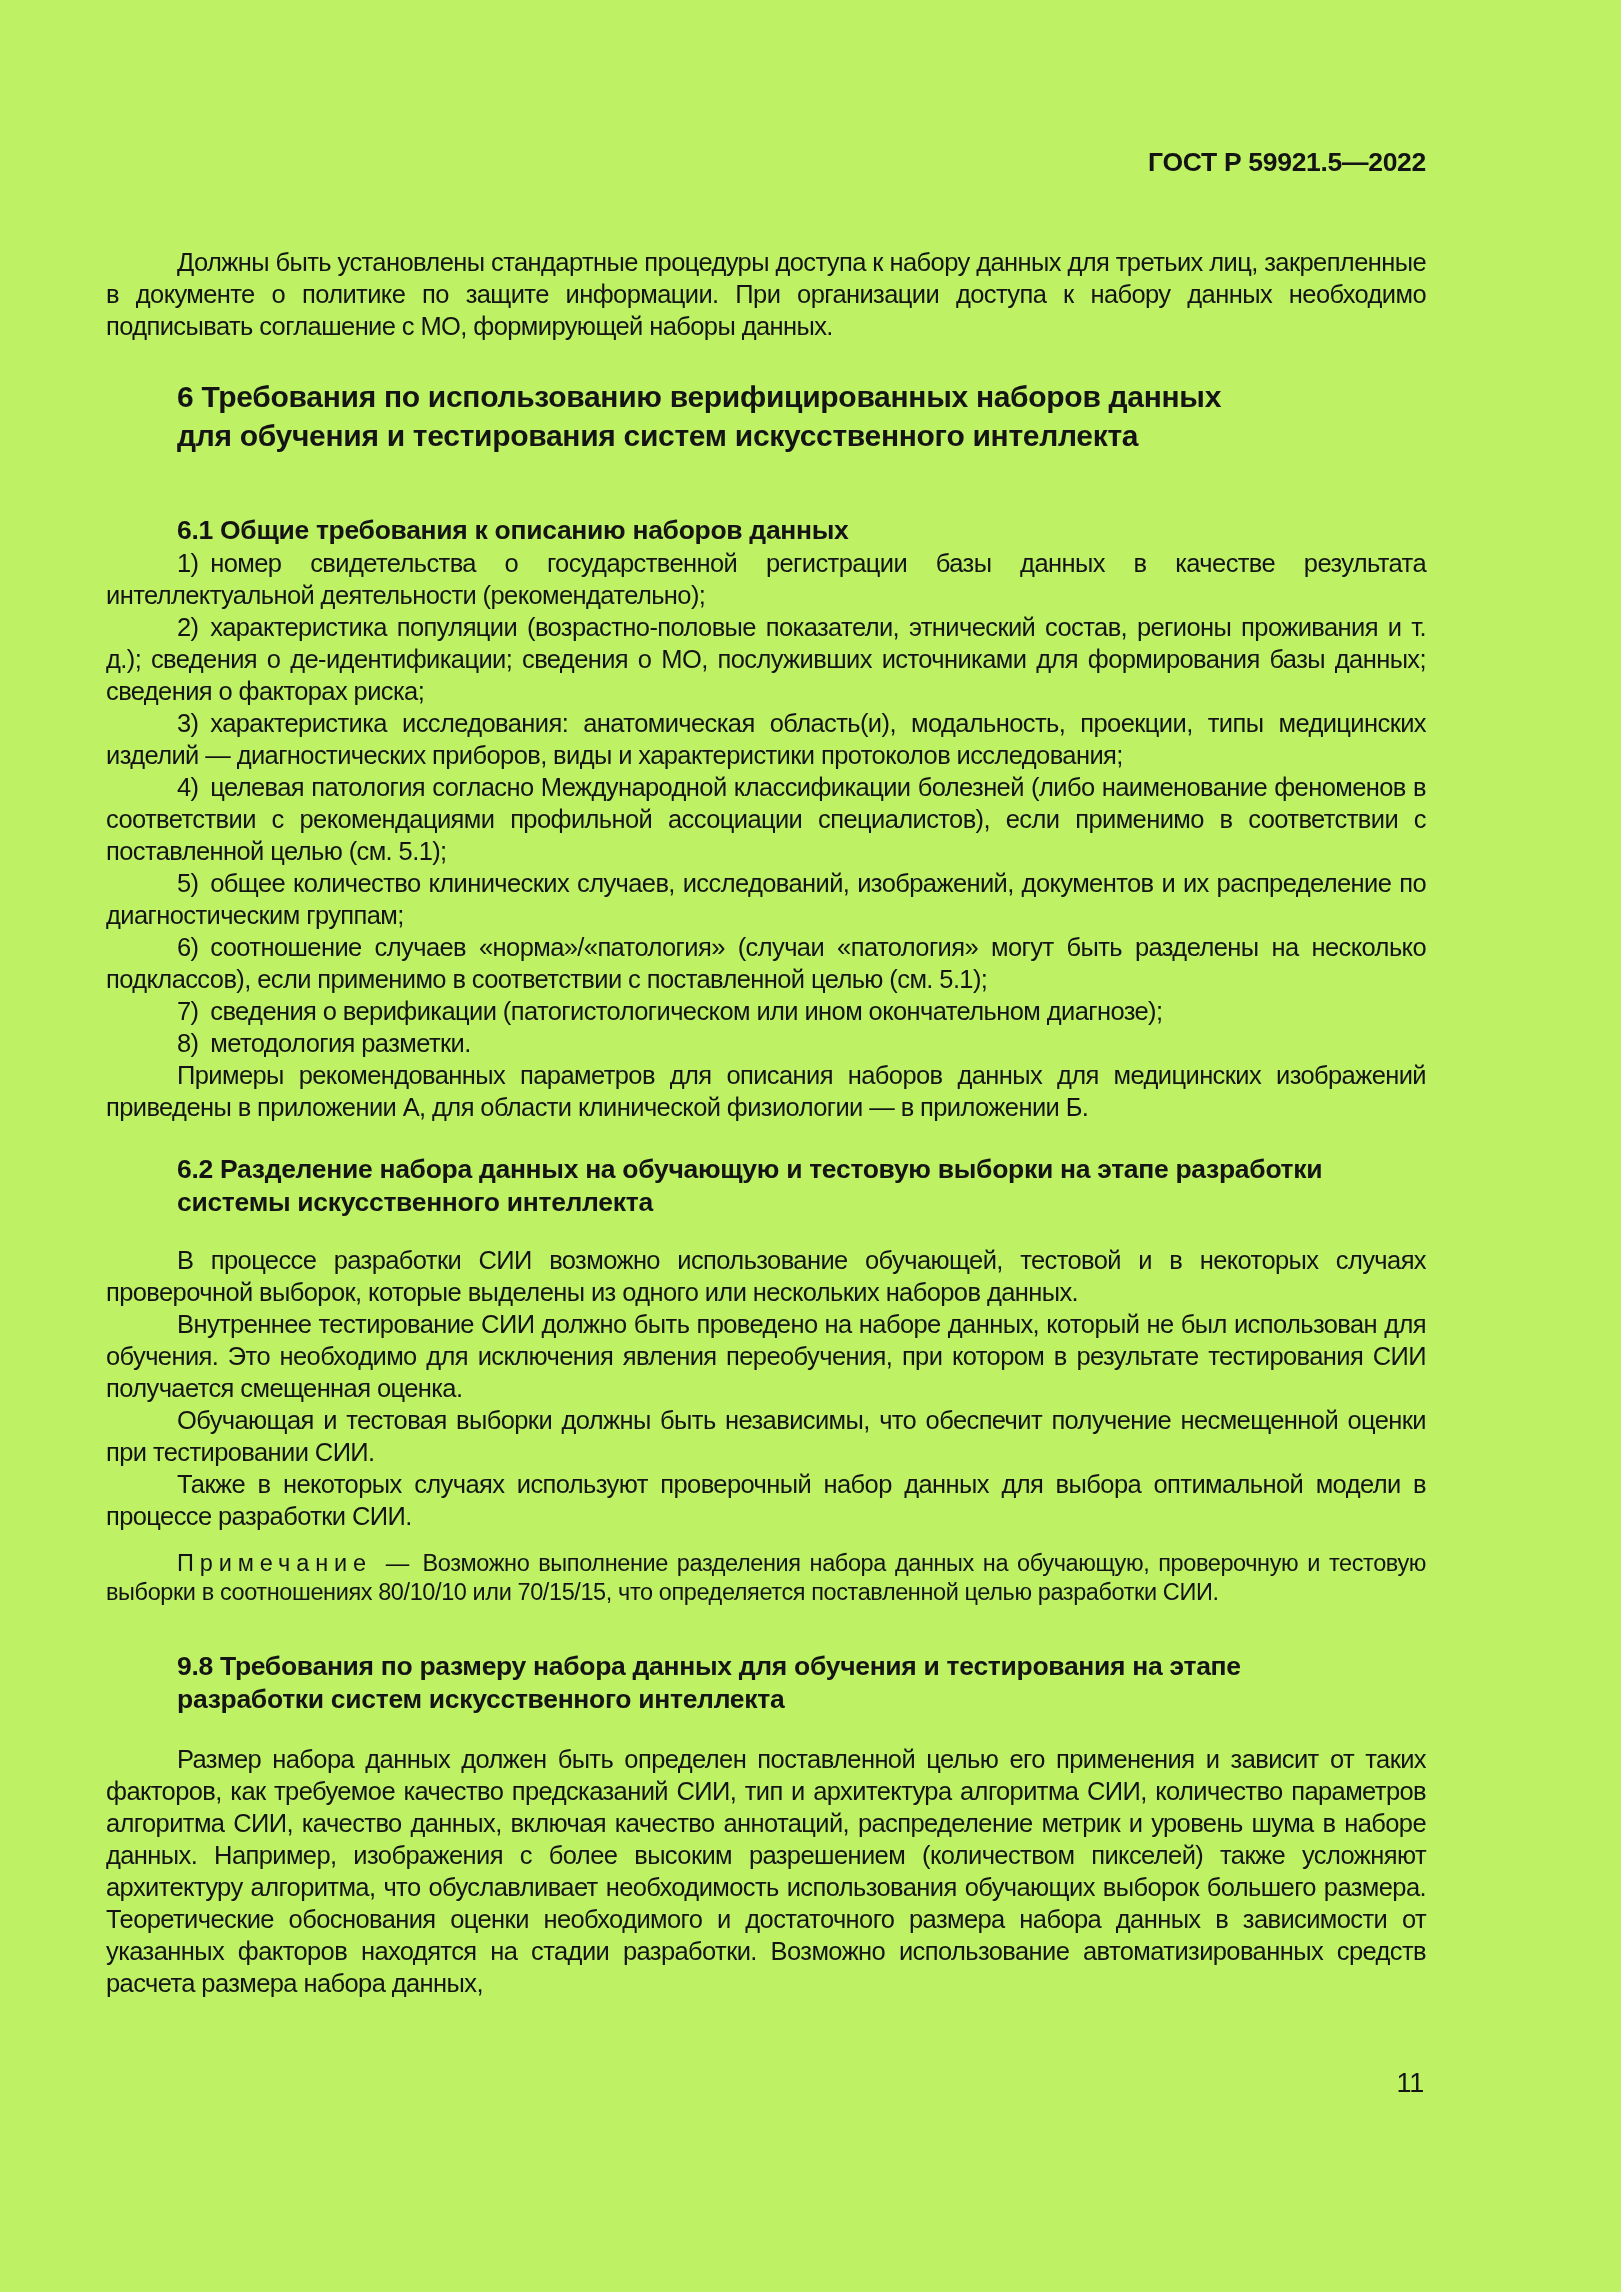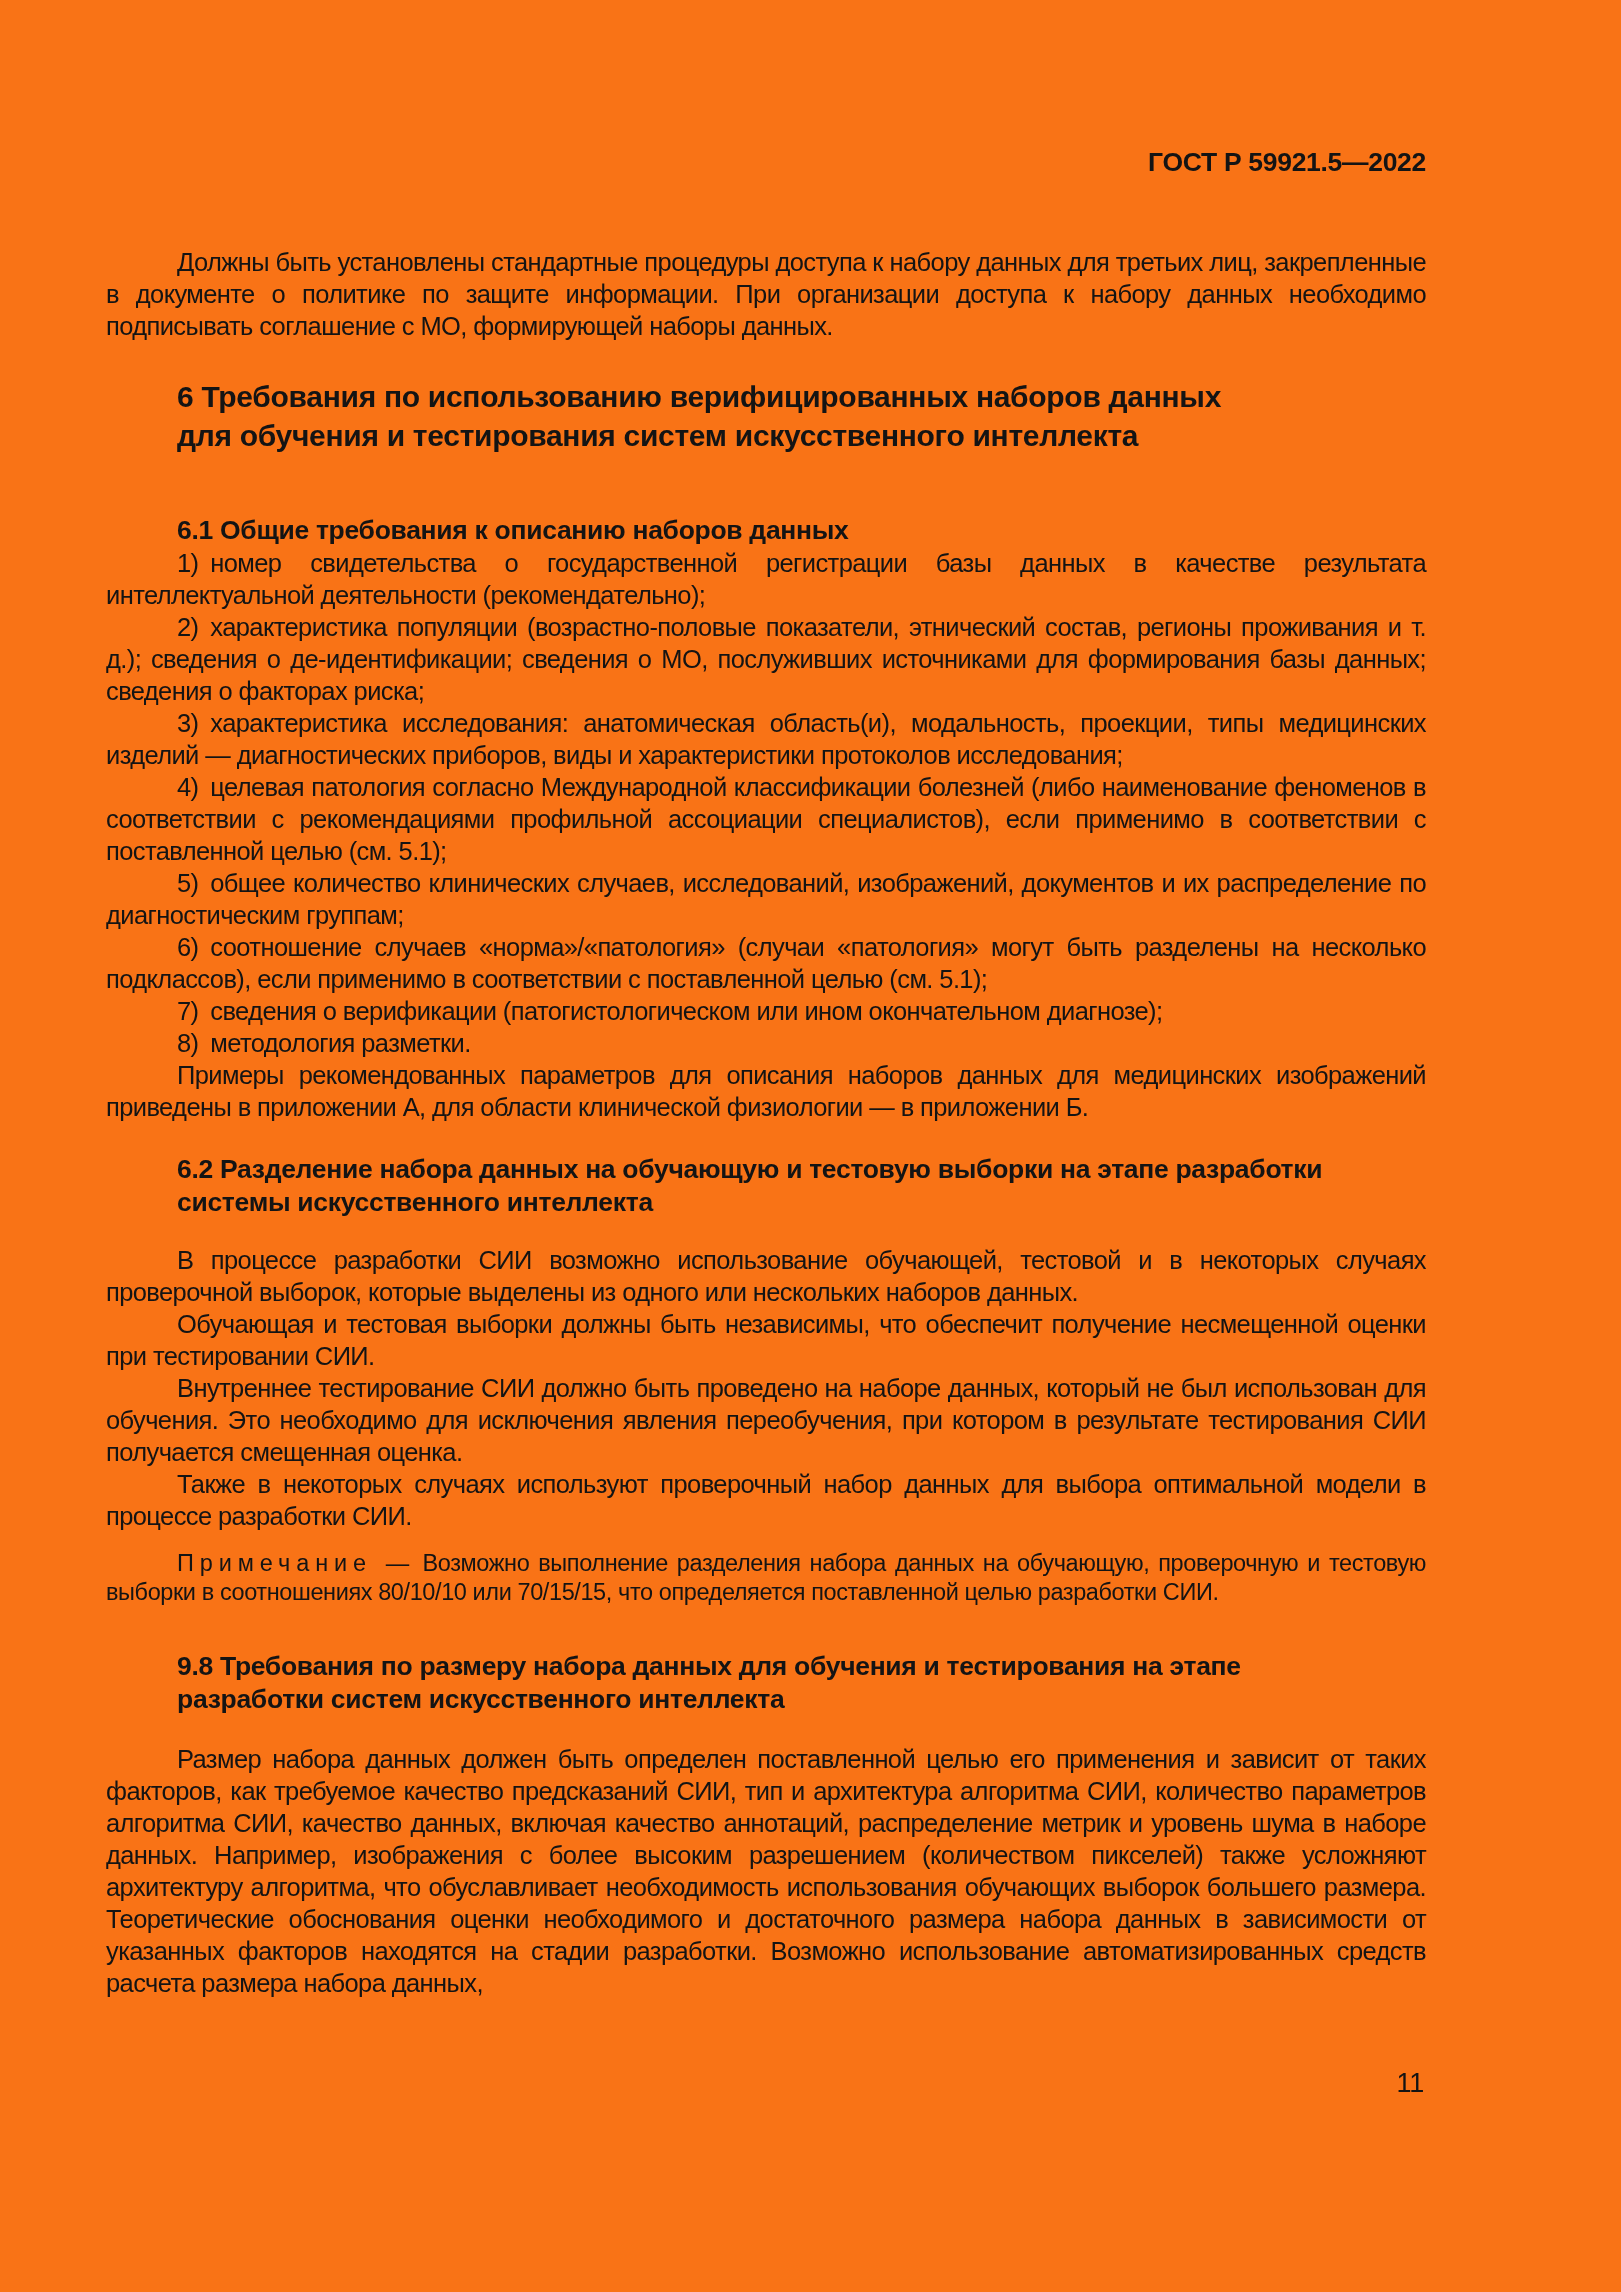--- a/index.html
+++ b/index.html
@@ -3,21 +3,21 @@
 <meta charset="utf-8">
 <style>
   * { margin: 0; padding: 0; box-sizing: border-box; }
   html, body { background: #ffffff; }
   body {
     width: 1621px; height: 2293px;
     position: relative;
     font-family: "Liberation Sans", sans-serif;
     color: #141414;
   }
-  .page { position: absolute; inset: 0; background: #f97316; }
+  .page { position: absolute; inset: 0; background: #bef264; }
   .doc-header {
     position: absolute; top: 147px; right: 195px;
     font-weight: bold; font-size: 26.5px; letter-spacing: -0.3px;
   }
   .content {
     position: absolute; left: 106px; top: 246px; width: 1320px;
   }
   .body-p {
     font-size: 25.5px; line-height: 32px; letter-spacing: -0.6px;
     text-align: justify;
@@ -82,22 +82,22 @@
     <p class="body-p indent"><span class="item-num">8)</span><span>методология разметки.</span></p>
 
     <p class="body-p indent">Примеры рекомендованных параметров для описания наборов данных для медицинских изображений приведены в приложении А, для области клинической физиологии — в приложении Б.</p>
 
     <h2 class="h-sub h62">
       <span class="h-line">6.2 Разделение набора данных на обучающую и тестовую выборки на этапе разработки</span>
       <span class="h-line">системы искусственного интеллекта</span>
     </h2>
 
     <p class="body-p indent p-after-h">В процессе разработки СИИ возможно использование обучающей, тестовой и в некоторых случаях проверочной выборок, которые выделены из одного или нескольких наборов данных.</p>
+    <p class="body-p indent">Внутреннее тестирование СИИ должно быть проведено на наборе данных, который не был использован для обучения. Это необходимо для исключения явления переобучения, при котором в результате тестирования СИИ получается смещенная оценка.</p>
     <p class="body-p indent">Обучающая и тестовая выборки должны быть независимы, что обеспечит получение несмещенной оценки при тестировании СИИ.</p>
-    <p class="body-p indent">Внутреннее тестирование СИИ должно быть проведено на наборе данных, который не был использован для обучения. Это необходимо для исключения явления переобучения, при котором в результате тестирования СИИ получается смещенная оценка.</p>
     <p class="body-p indent">Также в некоторых случаях используют проверочный набор данных для выбора оптимальной модели в процессе разработки СИИ.</p>
 
     <p class="note"><span class="note-label">Примечание</span><span class="note-dash">—</span><span>Возможно выполнение разделения набора данных на обучающую, проверочную и тестовую выборки в соотношениях 80/10/10 или 70/15/15, что определяется поставленной целью разработки СИИ.</span></p>
 
     <h2 class="h-sub h63">
       <span class="h-line">9.8 Требования по размеру набора данных для обучения и тестирования на этапе</span>
       <span class="h-line">разработки систем искусственного интеллекта</span>
     </h2>
 
     <p class="body-p indent p63">Размер набора данных должен быть определен поставленной целью его применения и зависит от таких факторов, как требуемое качество предсказаний СИИ, тип и архитектура алгоритма СИИ, количество параметров алгоритма СИИ, качество данных, включая качество аннотаций, распределение метрик и уровень шума в наборе данных. Например, изображения с более высоким разрешением (количеством пикселей) также усложняют архитектуру алгоритма, что обуславливает необходимость использования обучающих выборок большего размера. Теоретические обоснования оценки необходимого и достаточного размера набора данных в зависимости от указанных факторов находятся на стадии разработки. Возможно использование автоматизированных средств расчета размера набора данных,</p>

